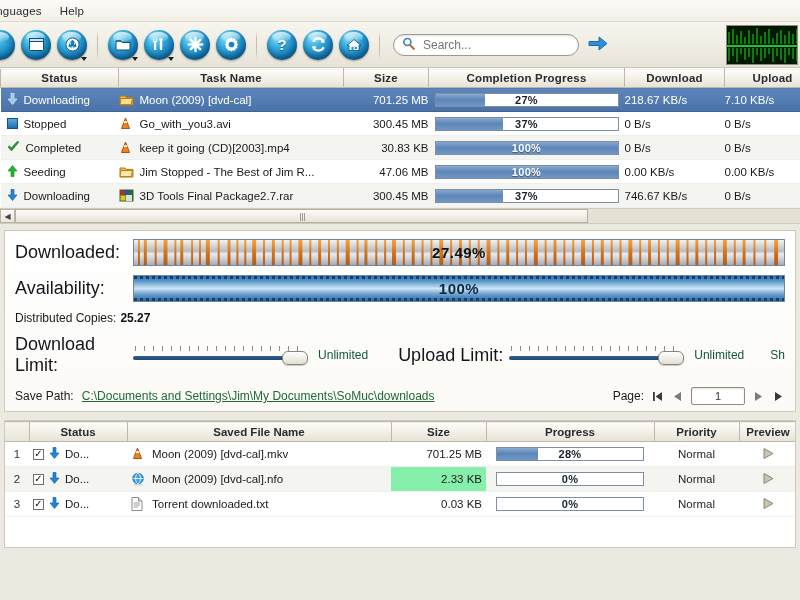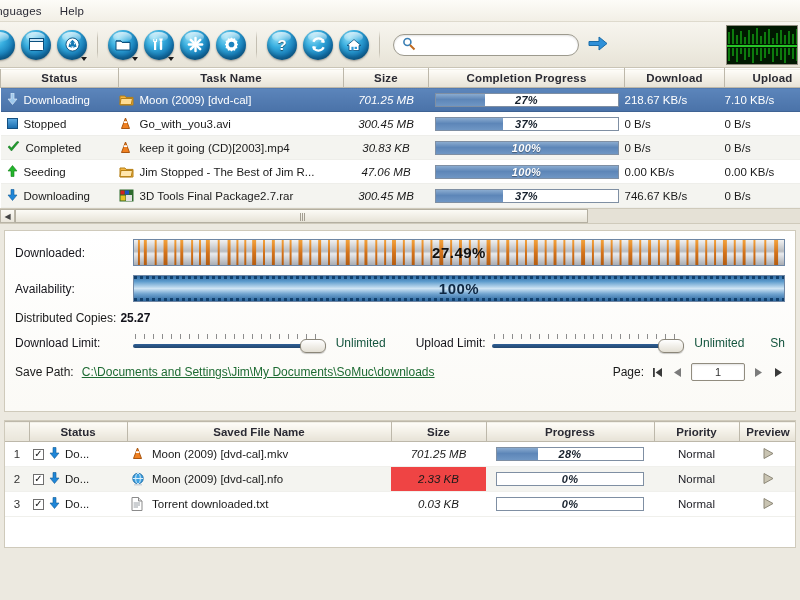--- a/index.html
+++ b/index.html
@@ -117,35 +117,34 @@
   table.grid td {
     height: 24px;
     font-size: 11.5px;
     border-bottom: 1px solid #eeeeea;
     padding: 0 0;
     white-space: nowrap; overflow: hidden;
   }
   tr.row-alt td { background: #f4f4f0; }
   tr.row-sel td { background: linear-gradient(#5c85bb,#4a72a8); color: #fff; border-bottom-color:#3f6393; }
   .cell-center { text-align: left; }
-  .cell-right { text-align: center; padding-right: 10px; font-style: italic; }
+  .cell-right { text-align: right; padding-right: 10px; }
 
   .status-cell { display: flex; align-items: center; gap: 6px; padding-left: 6px; }
   .icon-sq { width: 11px; height: 11px; display:inline-block; }
 
   .namecell { display: flex; align-items: center; gap: 6px; }
   .fileicon { width: 15px; height: 14px; flex: none; position: relative; }
 
   
   .pbar {
     position: relative; height: 14px;
     background: #fff;
     border: 1px solid #7f8fa3;
     margin: 0 6px;
-    font-style: italic;
   }
   .pbar > .fill {
     position: absolute; left: 0; top: 0; bottom: 0;
     background: linear-gradient(#8aabd0, #5d86b8 45%, #6f96c4);
   }
   .pbar > .txt {
     position: absolute; left: 0; right: 0; top: 0; bottom: 0;
     display: flex; align-items: center; justify-content: center;
     font-size: 11px; font-weight: bold; color: #16202c;
     letter-spacing: .3px;
@@ -177,21 +176,21 @@
   
   .detail {
     background: linear-gradient(#ffffff, #fbfaf6);
     border: 1px solid #cfcabb;
     margin: 6px 4px 0 4px;
     padding: 8px 10px 6px 10px;
     position: relative;
     height: 182px;
   }
   .drow { display: flex; align-items: center; margin-bottom: 9px; }
-  .dlabel { width: 118px; font-size: 12px; color: #15151c; flex: none; }
+  .dlabel { width: 118px; font-size: 18px; color: #15151c; flex: none; }
   .bigbar {
     flex: 1; height: 27px; position: relative; overflow: hidden;
     border: 1px solid #6f87a5;
   }
   .bigbar .pct {
     position:absolute; inset:0; display:flex; align-items:center; justify-content:center;
     font-size: 15px; font-weight: bold; color:#111; letter-spacing:.5px; z-index: 4;
   }
   .bigbar.avail .pct { color:#0e2742; }
   .dl-stripes { position:absolute; inset:0; }
@@ -381,20 +380,21 @@
     <div class="tb-sep"></div>
 
     <div class="searchwrap">
       <div class="searchbox">
         <span>
           <svg width="14" height="14" viewBox="0 0 14 14">
               <circle cx="5.4" cy="5" r="3.5" fill="none" stroke="#3a7fb5" stroke-width="1.6"></circle>
               <line x1="8" y1="8" x2="12.5" y2="12.5" stroke="#c06a1e" stroke-width="2"></line>
             </svg>
         </span>
+        <input type="text" placeholder="Search..." style="">
       </div>
       <span class="go-arrow">
         <svg width="20" height="17" viewBox="0 0 20 17">
             <path d="M1 6.5 L11 6.5 L11 2 L19 8.5 L11 15 L11 10.5 L1 10.5 Z" fill="#2f90d8" stroke="#1a6ca8"></path>
           </svg>
       </span>
     </div>
 
     <div class="netgraph">
       <svg width="72" height="40" viewBox="0 0 72 40" preserveAspectRatio="none">
@@ -884,21 +884,21 @@
                 <svg width="14" height="14" viewBox="0 0 14 14">
                     <circle cx="7" cy="6.5" r="5.2" fill="#3da0e0" stroke="#1c6ca8"></circle>
                     <ellipse cx="7" cy="6.5" rx="2.3" ry="5.2" fill="none" stroke="#d8eefb"></ellipse>
                     <line x1="1.8" y1="6.5" x2="12.2" y2="6.5" stroke="#d8eefb"></line>
                     <path d="M3 12 L11 12 L11 13.5 L3 13.5 Z" fill="#cfd4da"></path>
                   </svg>
               </span>
               <span>Moon (2009) [dvd-cal].nfo</span>
             </span>
           </td>
-          <td class="cell-right" style="background:#ef4444;">2.33 KB</td>
+          <td class="cell-right" style="background:#86efac;">2.33 KB</td>
           <td style="background:#f4f4f0;">
             <div class="pbar">
               <div class="fill" style="width:0%"></div>
               <div class="txt">0%</div>
             </div>
           </td>
           <td class="prio" style="background:#f4f4f0;">Normal</td>
           <td class="prev-cell" style="background:#f4f4f0;">
             <span>
               <svg width="13" height="13" viewBox="0 0 13 13">

